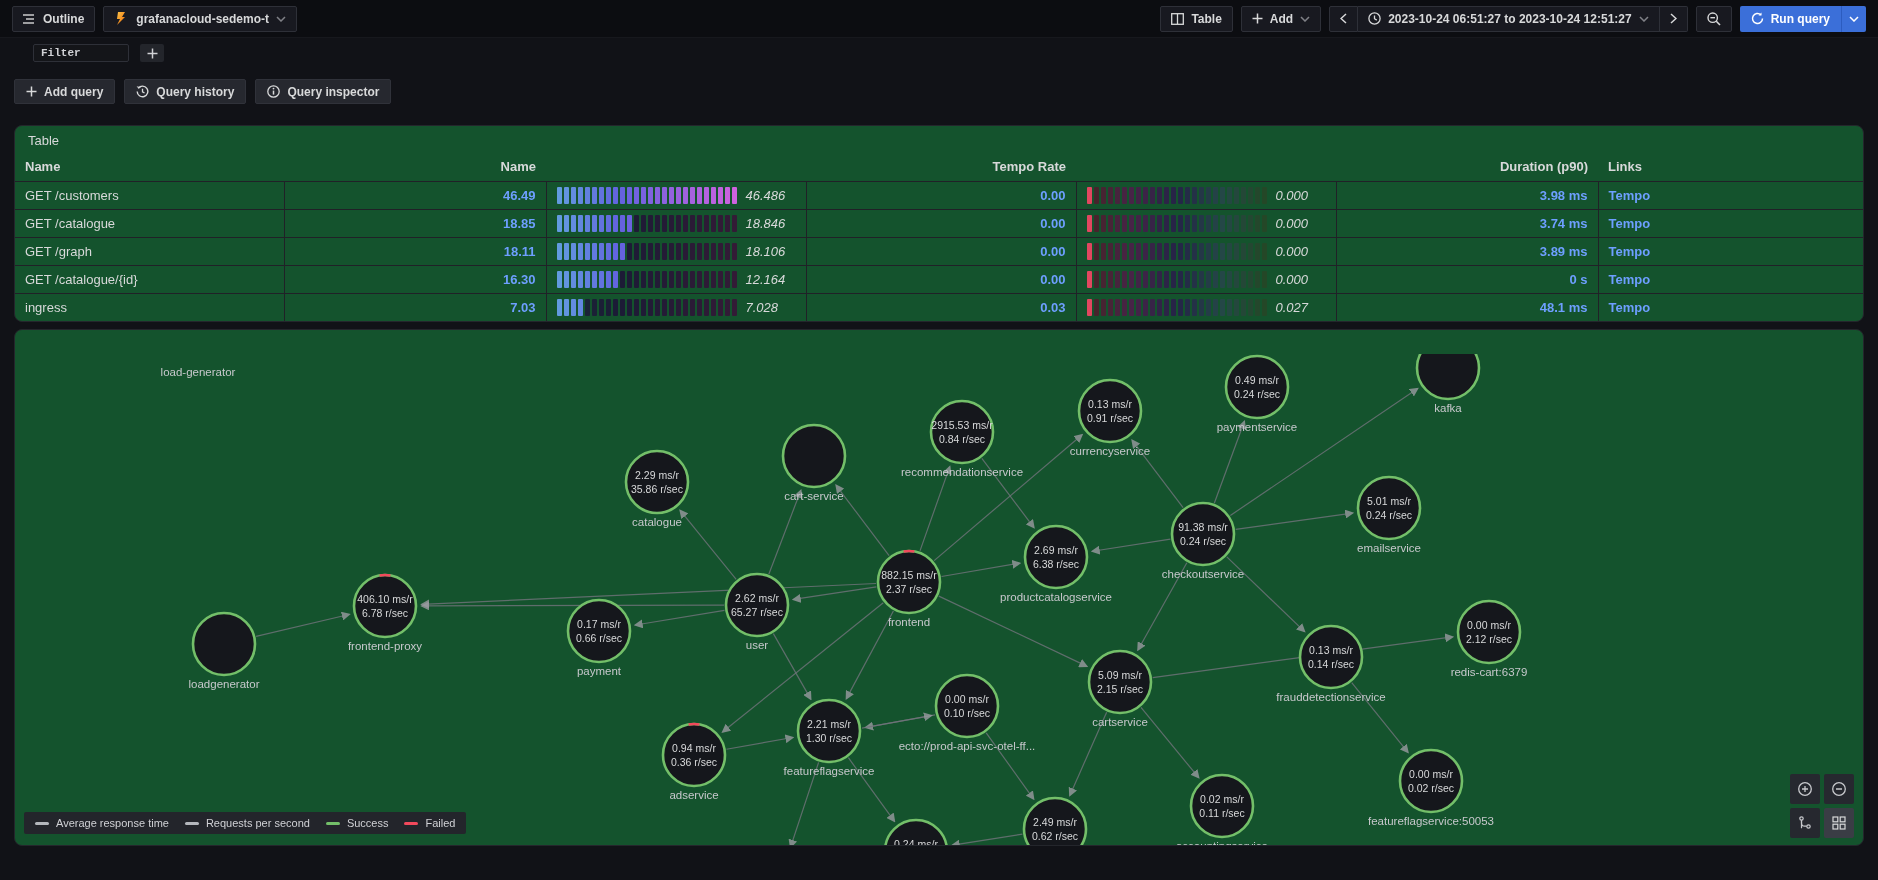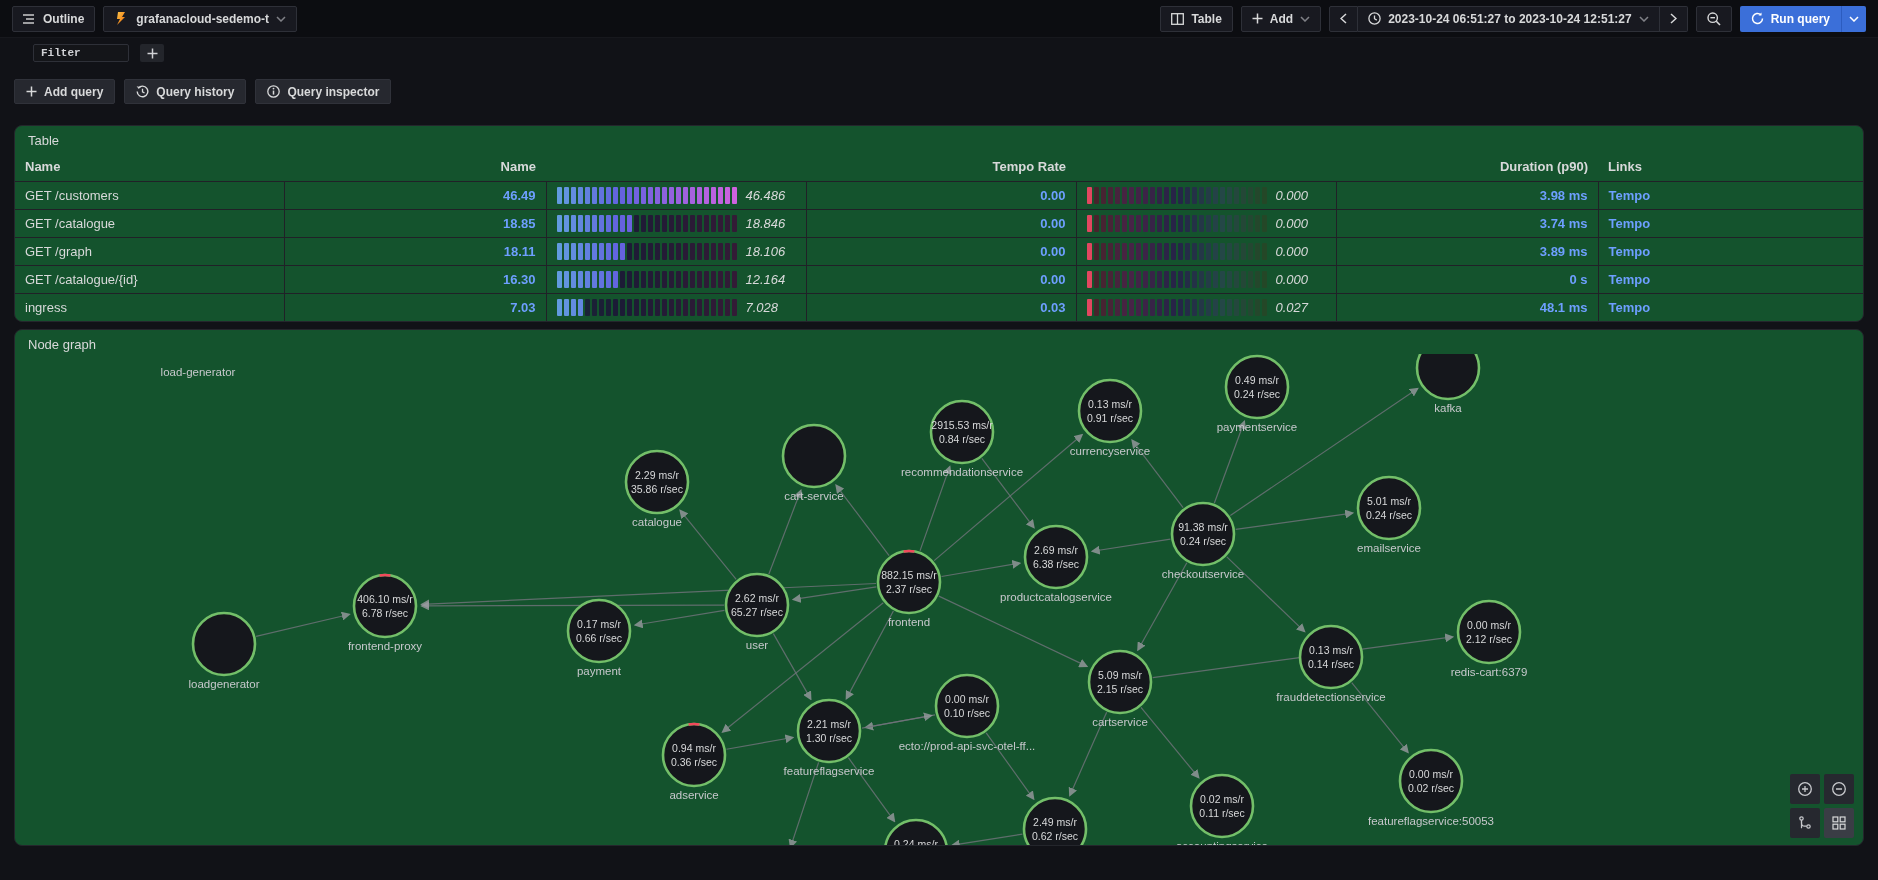--- a/index.html
+++ b/index.html
@@ -649,21 +649,20 @@
             </div>
           </td>
           <td class="r"><a class="lnk">48.1 ms</a></td>
           <td><a class="lnk">Tempo</a></td>
         </tr>
       </tbody>
   </table>
 </div>
 
 <div class="panel nodegraph-panel">
-  <div class="panel-title">Node graph</div>
   <div class="graph-area">
     <svg id="graph-svg" width="1860" height="492" viewBox="0 0 1860 492">
         <defs>
           <marker id="arrow" viewBox="0 0 10 10" refX="8" refY="5" markerWidth="7.5" markerHeight="7.5" orient="auto-start-reverse">
             <path d="M0 0L10 5L0 10z" fill="#9a9ba1"></path>
           </marker>
         </defs>
         <line x1="241.11752639219088" y1="282.41946582047666" x2="333.98944010572535" y2="260.4993868073443" class="edge" marker-end="url(#arrow)"></line>
         <line x1="861.0345590041278" y1="229.5098675265285" x2="406.9612520256749" y2="250.3071182278317" class="edge" marker-end="url(#arrow)"></line>
         <line x1="709.0001192327912" y1="251.0887093569011" x2="406.9998663147493" y2="251.90053799377756" class="edge" marker-end="url(#arrow)"></line>
@@ -835,20 +834,38 @@
         <g>
           <circle cx="901" cy="497" r="31" fill="#15171c" stroke="#73bf69" stroke-width="2.6"></circle>
           <text x="901" y="494" class="nstat">0.24 ms/r</text>
         </g>
         <g>
           <circle cx="764" cy="528" r="31" fill="#15171c" stroke="#73bf69" stroke-width="2.6"></circle>
         </g>
         <text x="183" y="22" class="nlabel">load-generator</text>
       </svg>
   </div>
+  <div class="legend" id="graph-legend">
+      <div class="legend-item">
+        <span class="swatch" style="background: rgb(180, 183, 188);"></span>
+        <span>Average response time</span>
+      </div>
+      <div class="legend-item">
+        <span class="swatch" style="background: rgb(180, 183, 188);"></span>
+        <span>Requests per second</span>
+      </div>
+      <div class="legend-item">
+        <span class="swatch" style="background: rgb(115, 191, 105);"></span>
+        <span>Success</span>
+      </div>
+      <div class="legend-item">
+        <span class="swatch" style="background: rgb(242, 73, 92);"></span>
+        <span>Failed</span>
+      </div>
+    </div>
   <div class="graph-controls">
     <button class="gc-btn">
       <svg width="16" height="16" viewBox="0 0 16 16">
           <circle cx="8" cy="8" r="6.3" fill="none" stroke="#c8c9cd" stroke-width="1.3"></circle>
           <line x1="8" y1="5" x2="8" y2="11" stroke="#c8c9cd" stroke-width="1.3"></line>
           <line x1="5" y1="8" x2="11" y2="8" stroke="#c8c9cd" stroke-width="1.3"></line>
         </svg>
     </button>
     <button class="gc-btn">
       <svg width="16" height="16" viewBox="0 0 16 16">

